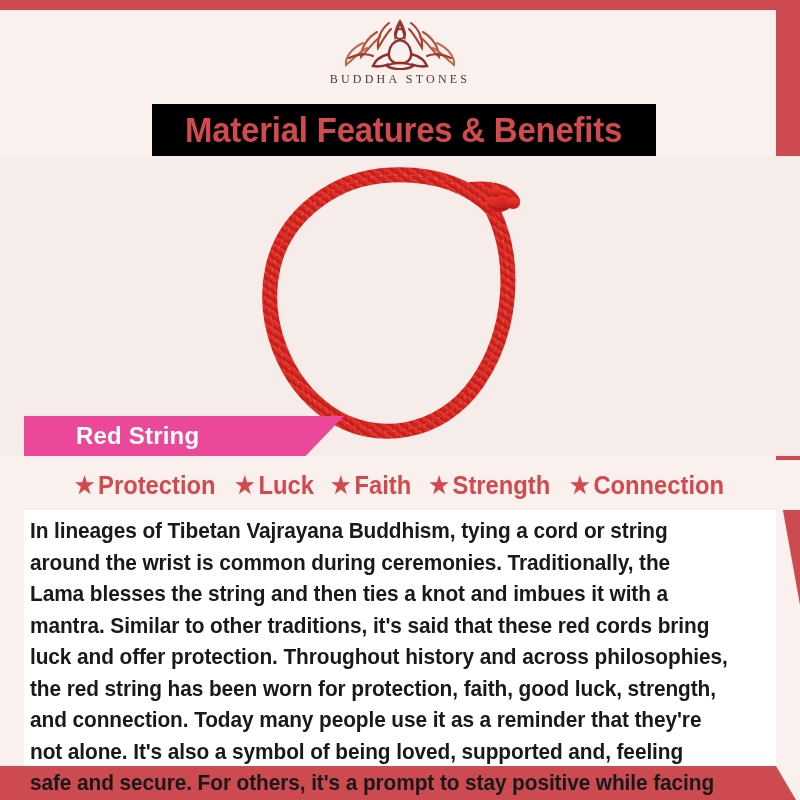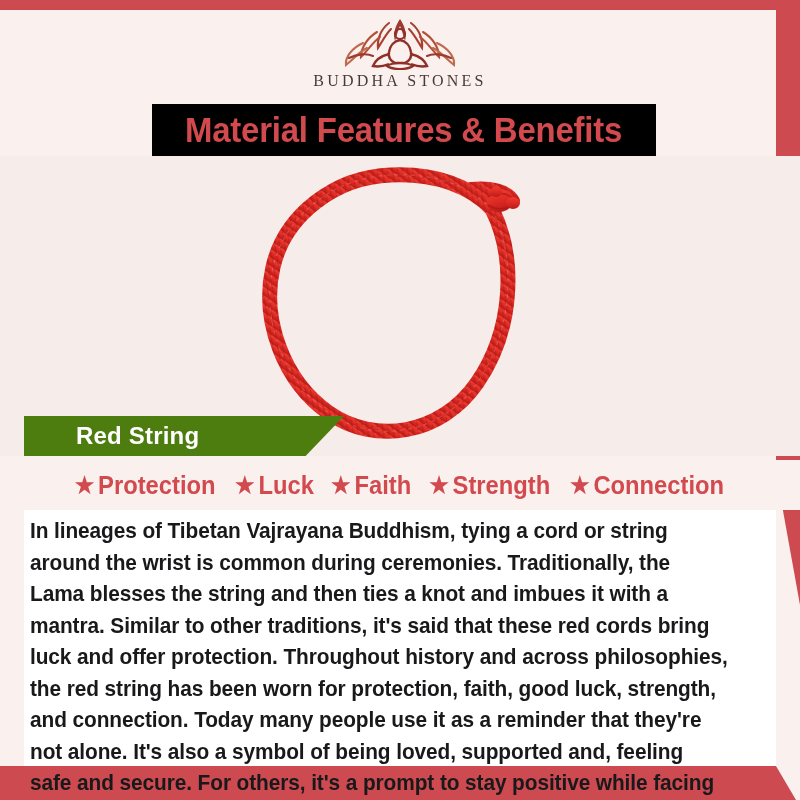--- a/index.html
+++ b/index.html
@@ -37,21 +37,21 @@
     clip-path:polygon(0 0,97% 0,99.5% 100%,0 100%);
   }
 
   
   .logo-wrap{
     position:absolute;left:0;top:10px;width:800px;height:92px;
     display:flex;flex-direction:column;align-items:center;justify-content:flex-start;
   }
   .logo-mark{width:150px;height:66px;display:block;}
   .logo-word{
-    font-size:16px;letter-spacing:3.2px;color:#4a3a36;
+    font-size:12px;letter-spacing:3.2px;color:#4a3a36;
     font-family:"Liberation Serif", serif;
     margin-top:-4px;
   }
 
   
   .title-band{
     position:absolute;left:152px;top:104px;width:504px;height:52px;
     background:#000000;
     display:flex;align-items:center;justify-content:center;
   }
@@ -72,21 +72,21 @@
   }
   .bracelet{
     position:absolute;left:50%;top:50%;
     transform:translate(-50%,-50%);
     width:290px;height:290px;
   }
 
   
   .ribbon{
     position:absolute;left:24px;top:416px;height:40px;
-    background:#4d7c0f;
+    background:#ec4899;
     padding:0 36px 0 52px;
     display:flex;align-items:center;
     clip-path:polygon(0 0,100% 0,88% 100%,0 100%);
     min-width:232px;
   }
   .ribbon span{
     color:#ffffff;font-size:24px;font-weight:bold;
     font-family:"Liberation Sans Narrow","Liberation Sans",sans-serif;
     letter-spacing:0.2px;
   }

